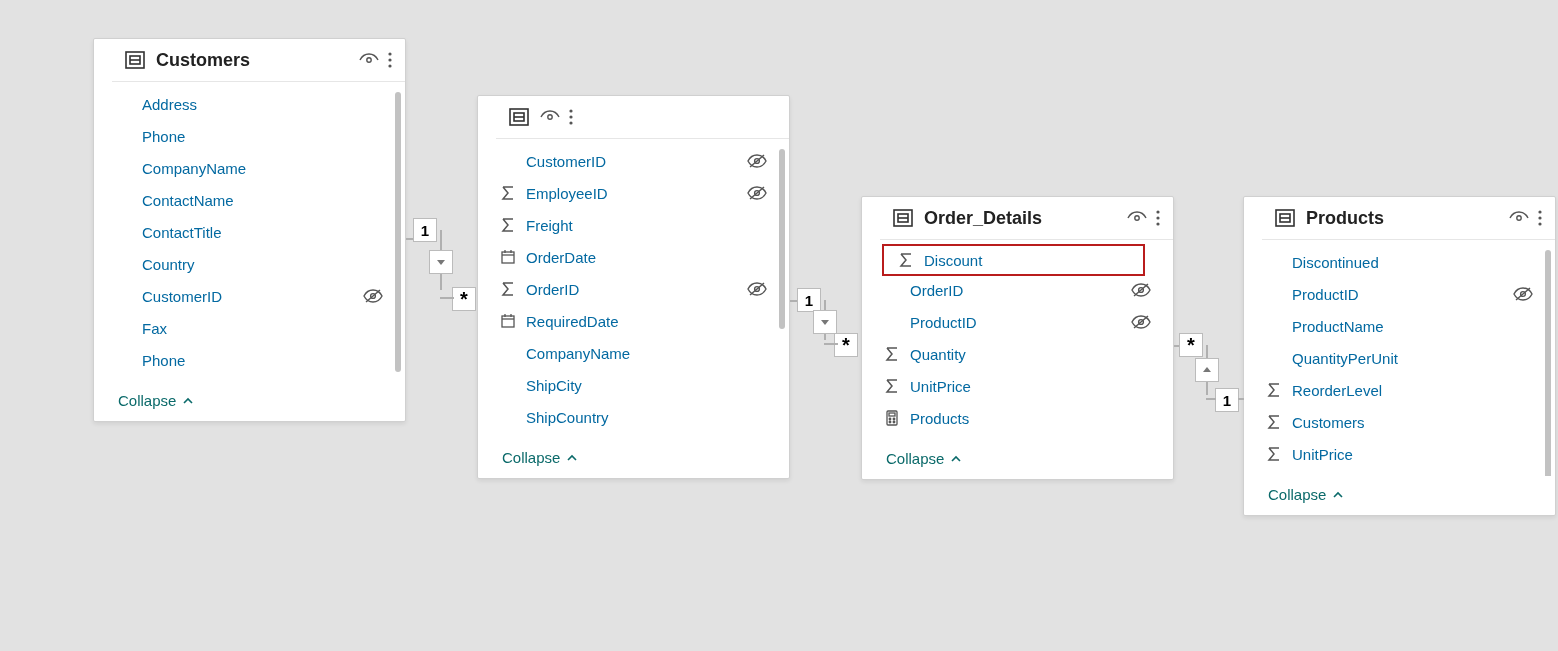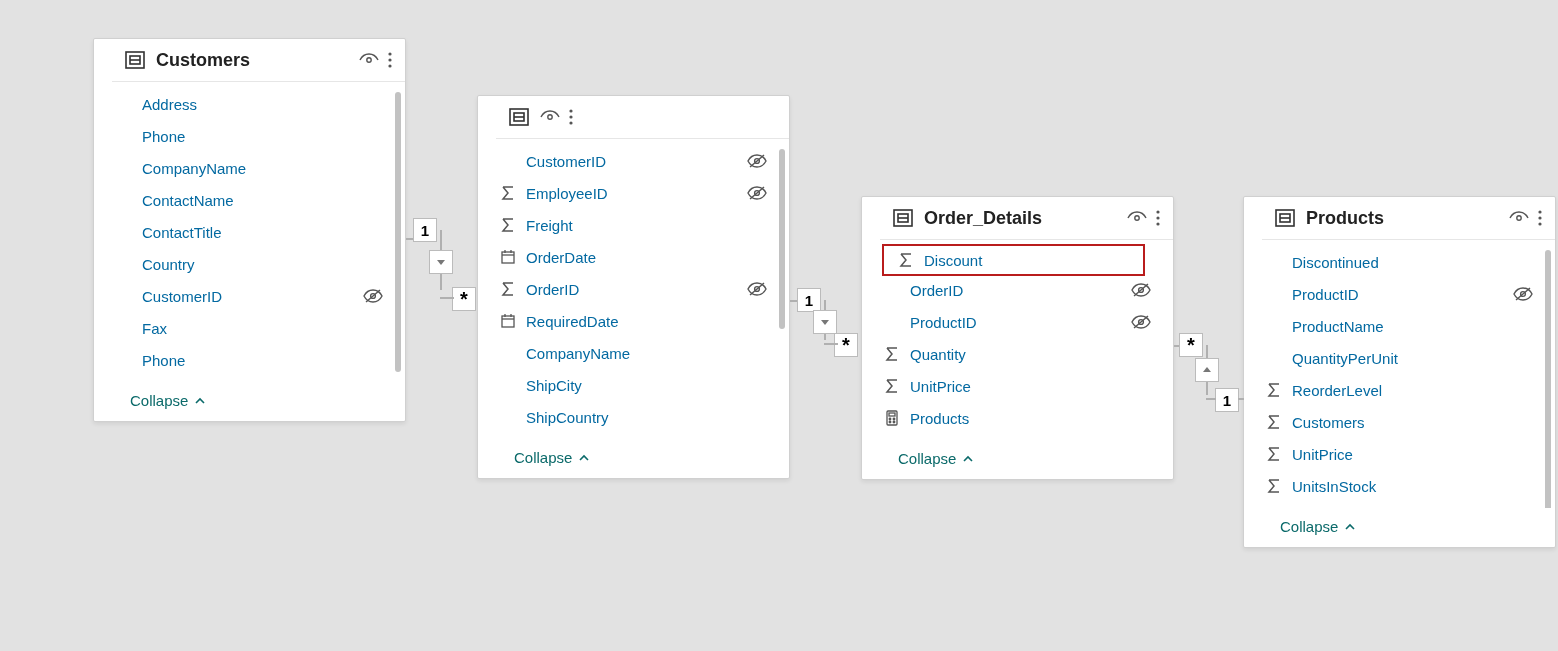--- a/index.html
+++ b/index.html
@@ -81,21 +81,21 @@
     display: inline-flex;
     justify-content: center;
     align-items: center;
     color: #555;
   }
   .highlight-box {
     border: 2px solid #b91c1c;
     margin: -2px 12px;
   }
   .collapse-link {
-    padding: 10px 36px 12px;
+    padding: 10px 24px 12px;
     color: #0b6a6a;
     font-size: 15px;
     display: flex;
     align-items: center;
     gap: 6px;
     cursor: pointer;
   }
   .rel-badge {
     position: absolute;
     width: 24px;
@@ -495,28 +495,20 @@
           <span class="field-label">Customers</span>
         </div>
         <div class="field-row">
           <span class="ficon">
             <svg width="16" height="16" viewBox="0 0 16 16" fill="none" stroke="#555" stroke-width="1.5">
               <path d="M3 2h10M3 2l5 6-5 6h10"></path>
             </svg>
           </span>
           <span class="field-label">UnitPrice</span>
         </div>
-        <div class="field-row">
-          <span class="ficon">
-            <svg width="16" height="16" viewBox="0 0 16 16" fill="none" stroke="#555" stroke-width="1.5">
-              <path d="M3 2h10M3 2l5 6-5 6h10"></path>
-            </svg>
-          </span>
-          <span class="field-label">UnitsInStock</span>
-        </div>
       </div>
     <div class="scroll-ind" style="height:280px;"></div>
   </div>
   <div class="collapse-link">
     <span>Collapse</span>
     <svg width="12" height="12" viewBox="0 0 12 12" fill="none" stroke="#0b6a6a" stroke-width="1.6">
         <path d="M2 8l4-4 4 4"></path>
       </svg>
   </div>
 </div>

